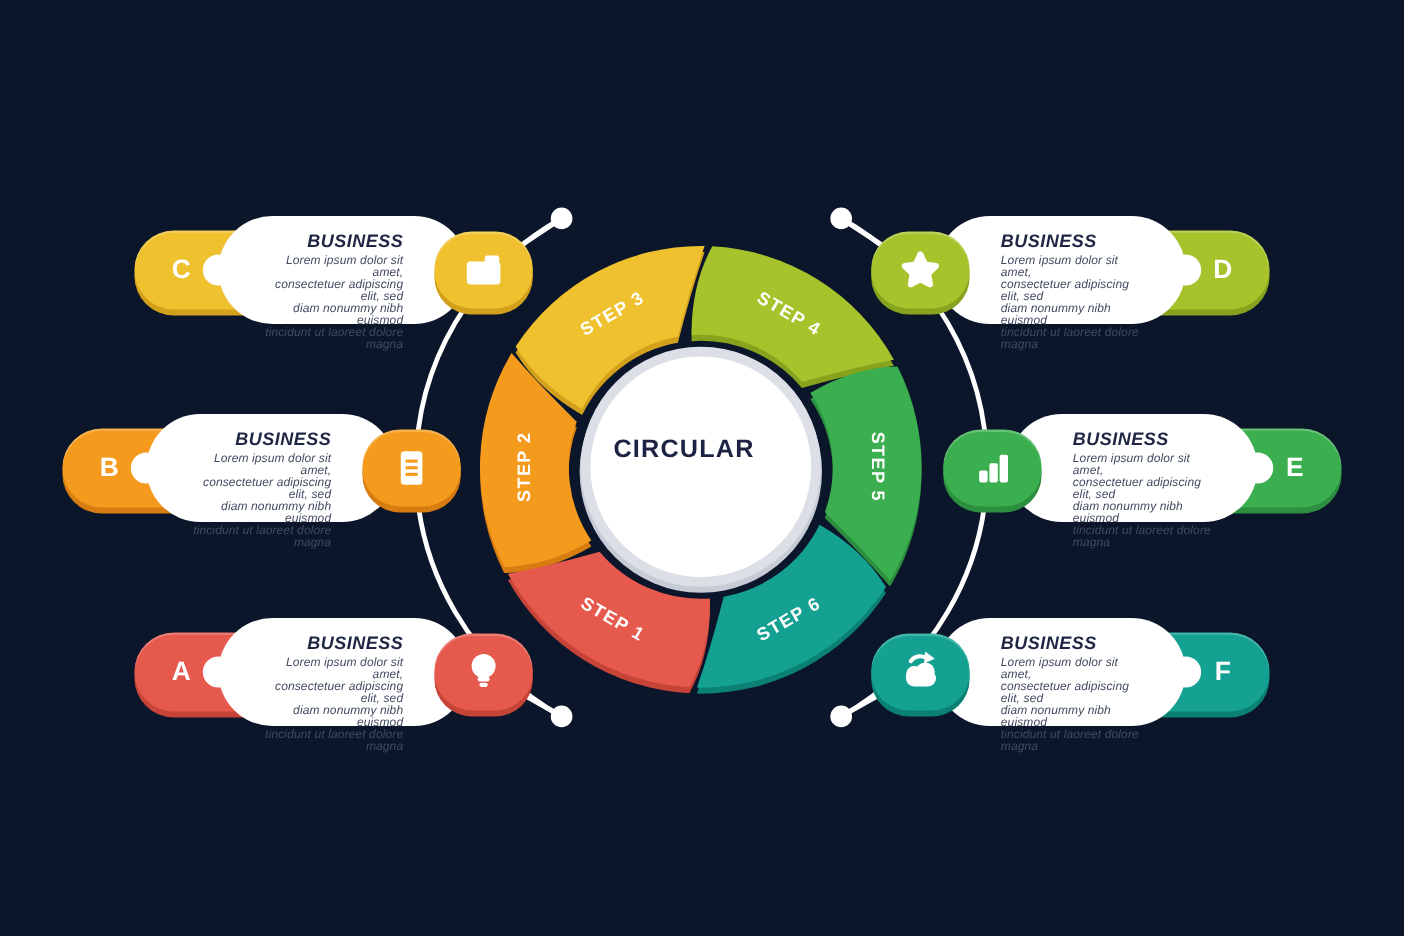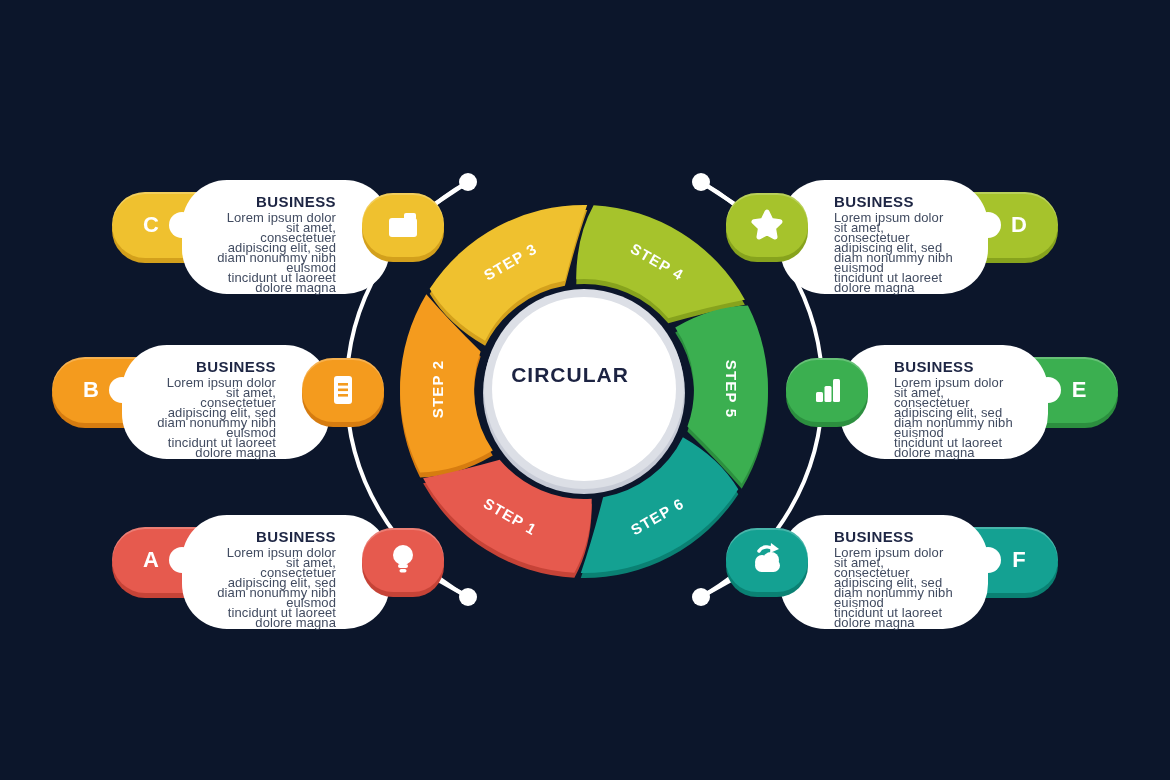--- a/index.html
+++ b/index.html
@@ -25,26 +25,26 @@
   .pill,.pill-shade{position:absolute;border-radius:33px;}
   .letter-shade{left:-70px;top:17px;width:150px;height:66px;background:var(--s);}
   .letter-pill{left:-70px;top:12px;width:150px;height:66px;background:var(--c);
     box-shadow:inset 0 2px 0 rgba(255,255,255,.22);}
   .g.right .letter-shade,.g.right .letter-pill{left:128px;}
   .letter{position:absolute;top:0;width:70px;height:66px;line-height:66px;text-align:center;
     color:#fff;font-size:22px;font-weight:bold;}
   .g.left .letter{left:4px;} .g.right .letter{right:4px;}
   .notch{position:absolute;width:26px;height:26px;border-radius:50%;background:var(--card,#fff);top:32px;}
   .g.left .notch{left:-13px;} .g.right .notch{left:195px;}
-  .card{position:absolute;left:0;top:0;width:208px;height:114px;border-radius:45px;
-    background:var(--card,#fff);box-sizing:border-box;}
+  .card{position:absolute;left:0;top:0;width:208px;height:90px;border-radius:45px;
+    background:var(--card,#fff);box-sizing:border-box;font-style:italic;}
   .g.left .card{padding:13px 54px 0 30px;text-align:right;}
   .g.right .card{padding:13px 30px 0 54px;text-align:left;}
   .heading{color:var(--heading,#1E2644);font-size:15px;font-weight:bold;letter-spacing:.4px;}
-  .body-text{margin-top:3px;color:var(--body_text,#414B60);font-size:13px;line-height:10px;
+  .body-text{margin-top:3px;color:var(--body_text,#414B60);font-size:10px;line-height:10px;
     white-space:pre-line;letter-spacing:.1px;}
   .icon-shade{border-radius:31px;width:82px;height:64px;background:var(--s);top:18px;}
   .icon-pill{border-radius:31px;width:82px;height:64px;background:var(--c);top:13px;
     box-shadow:inset 0 2px 0 rgba(255,255,255,.22);display:flex;align-items:center;justify-content:center;}
   .g.left .icon-shade,.g.left .icon-pill{left:180px;}
   .g.right .icon-shade,.g.right .icon-pill{left:-54px;}
   .icon-line{fill:var(--c);}
 </style>
 </head>
 <body>

